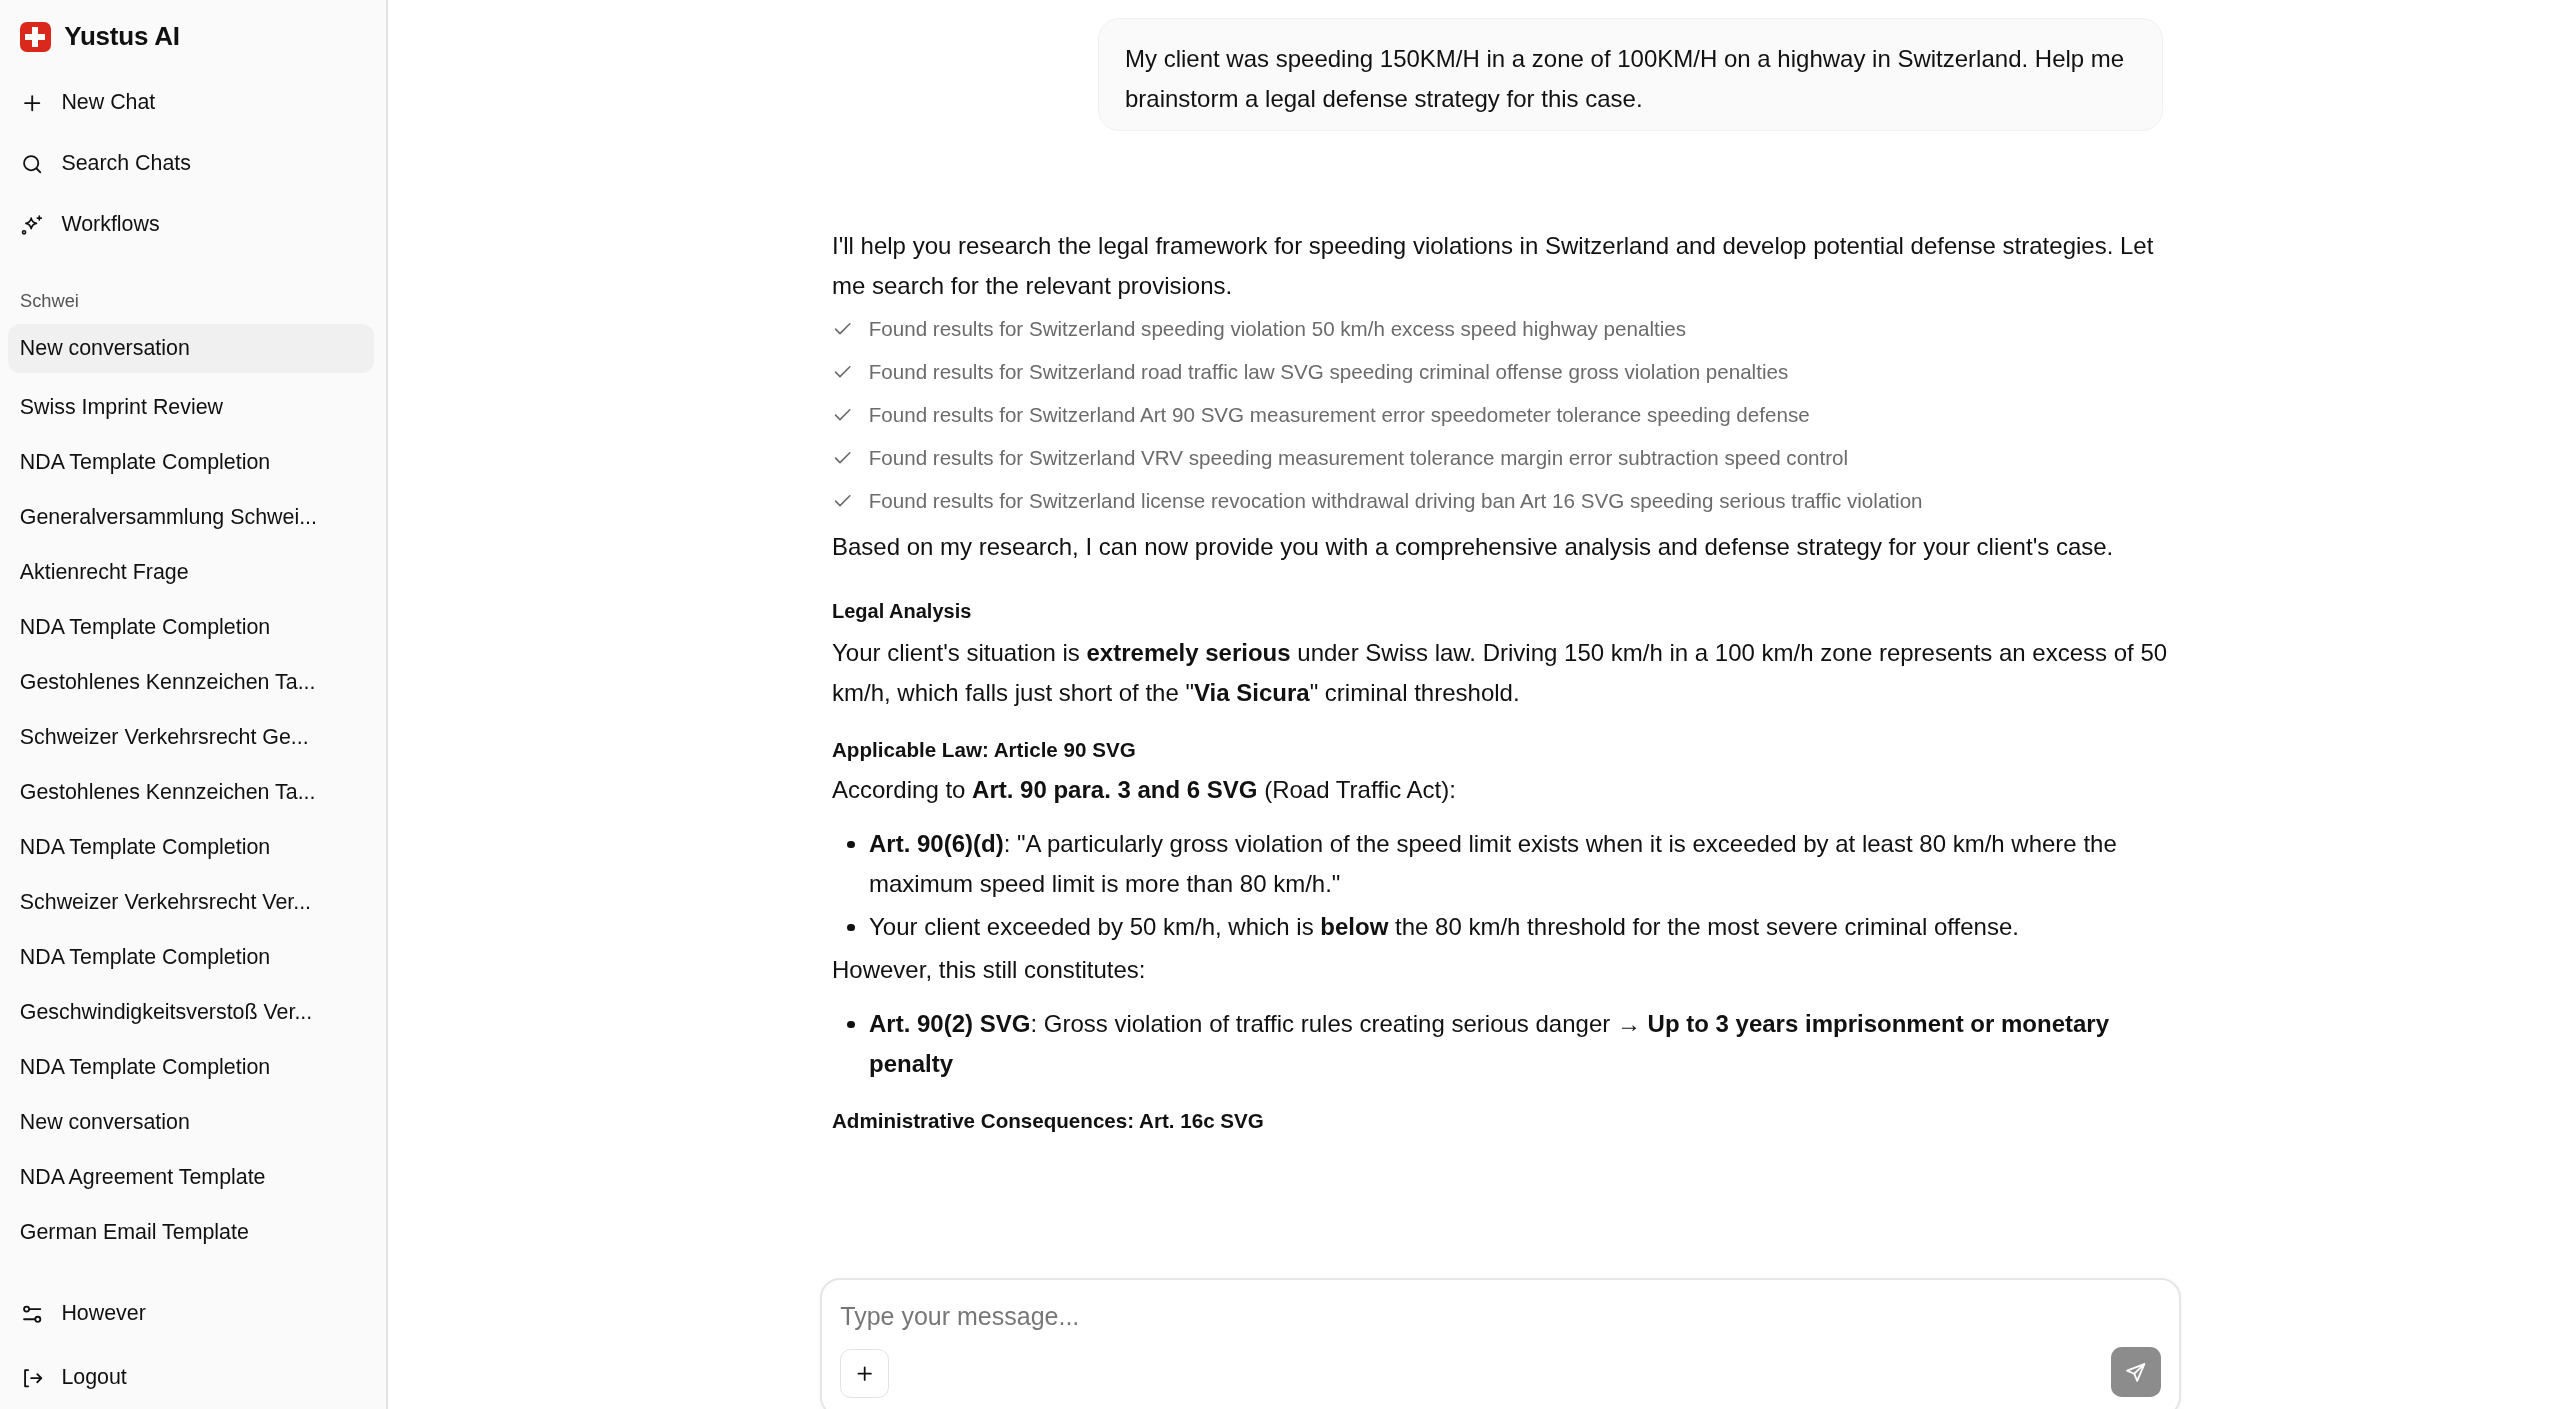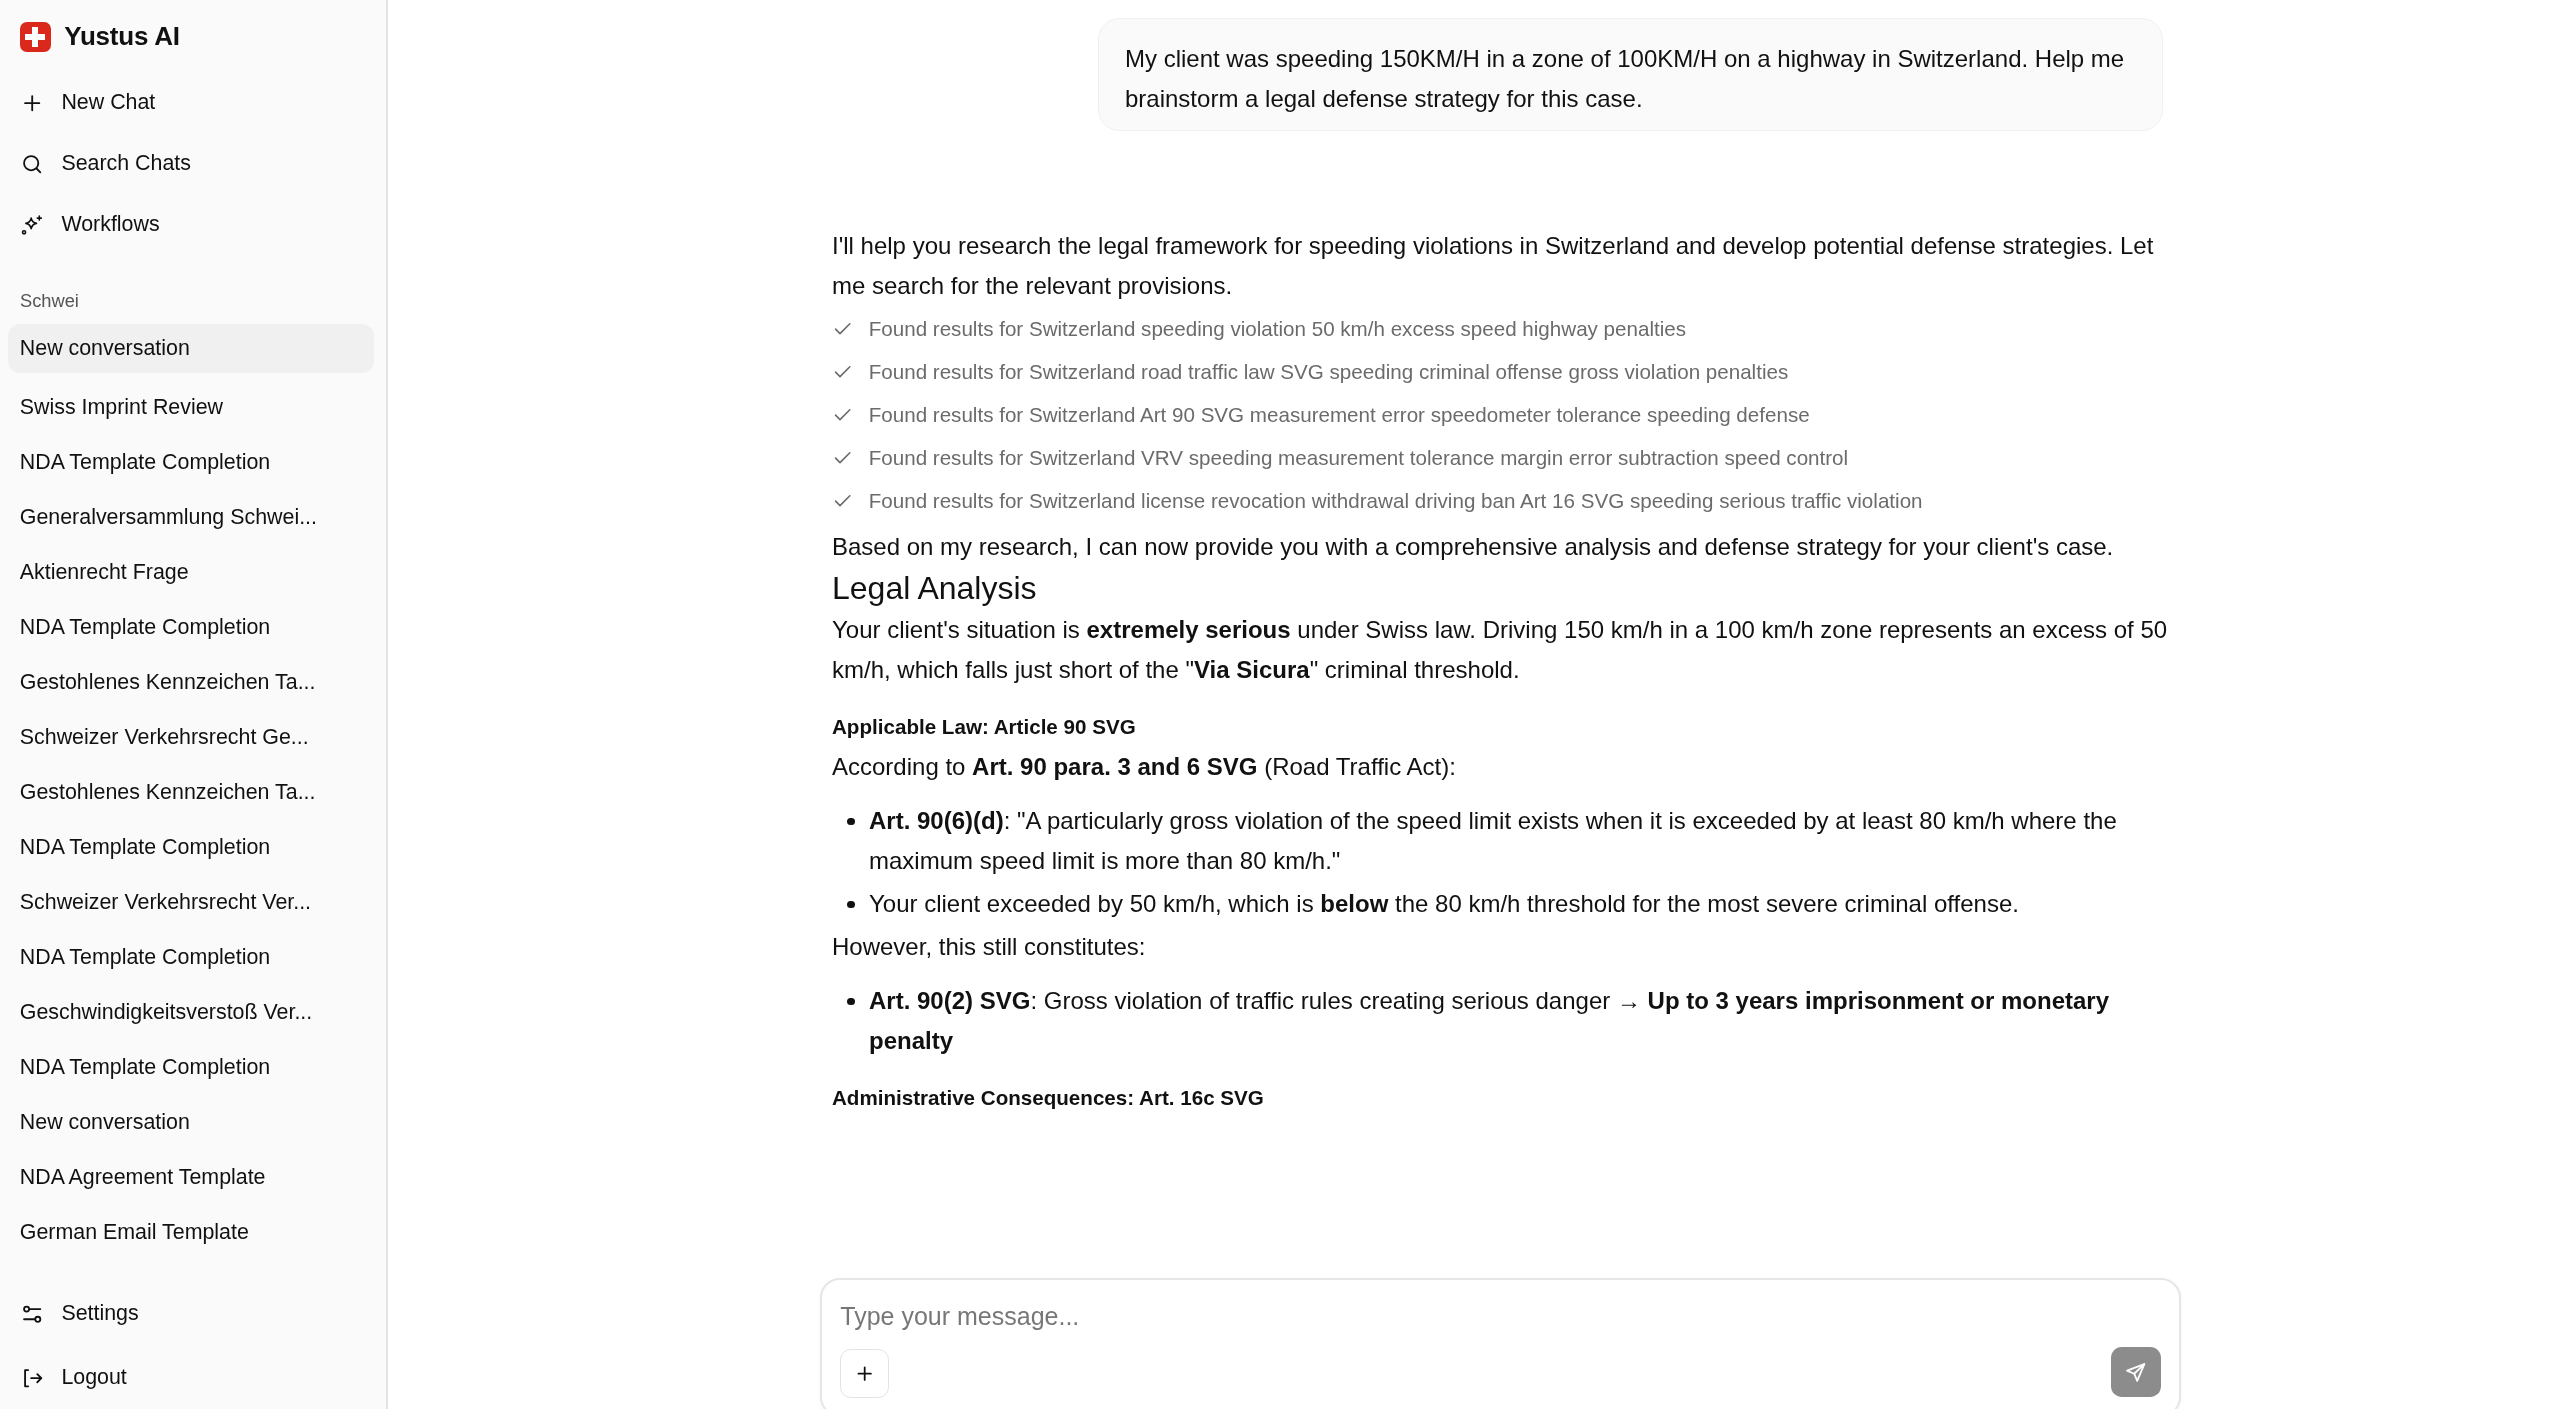--- a/index.html
+++ b/index.html
@@ -77,21 +77,21 @@
   .assistant p { margin: 0; }
   .assistant b { font-weight: 700; }
 
   .tool-list { margin-top: 1.5px; margin-bottom: 4.6px; }
   .tool-item {
     display: flex; align-items: center; gap: 15.3px;
     font-size: 20.6px; color: #6b6b6b; height: 43px;
   }
   .tool-item svg { width: 21.4px; height: 21.4px; flex: 0 0 21.4px; }
 
-  .h-legal { font-size: 32px; font-weight: 400; line-height: 43px; }
+  .h-legal { font-size: 20px; font-weight: 700; margin-top: 23px; line-height: 43px; }
   .p-gap { margin-top: 6.1px; }
   .h-small { font-size: 20.6px; font-weight: 700; margin-top: 17px; line-height: 40px; }
   .p-acc { margin-top: 7.6px; }
 
   ul.bullets { list-style: none; margin-top: 13.7px; padding-left: 0; }
   ul.bullets li { position: relative; padding-left: 37px; margin-bottom: 3.1px; }
   ul.bullets li::before {
     content: ""; position: absolute; left: 15.3px; top: 17px;
     width: 7.6px; height: 7.6px; border-radius: 50%; background: #111;
   }
@@ -179,21 +179,21 @@
       <div class="chat-item">German Email Template</div>
     </div>
 
     <div class="nav-item nav-settings">
       <svg viewBox="0 0 24 24" fill="none" stroke="#111" stroke-width="1.8" stroke-linecap="round">
           <path d="M10 7h10"></path>
           <circle cx="6.5" cy="7" r="2.5"></circle>
           <path d="M4 17h10"></path>
           <circle cx="17.5" cy="17" r="2.5"></circle>
         </svg>
-      <span>Settings</span>
+      <span>However</span>
     </div>
     <div class="nav-item nav-logout">
       <svg viewBox="0 0 24 24" fill="none" stroke="#111" stroke-width="1.8" stroke-linecap="round" stroke-linejoin="round">
           <path d="M8 4H5v16h3"></path>
           <path d="M11 12h10M17 8l4 4-4 4"></path>
         </svg>
       <span>Logout</span>
     </div>
   </aside>
 

